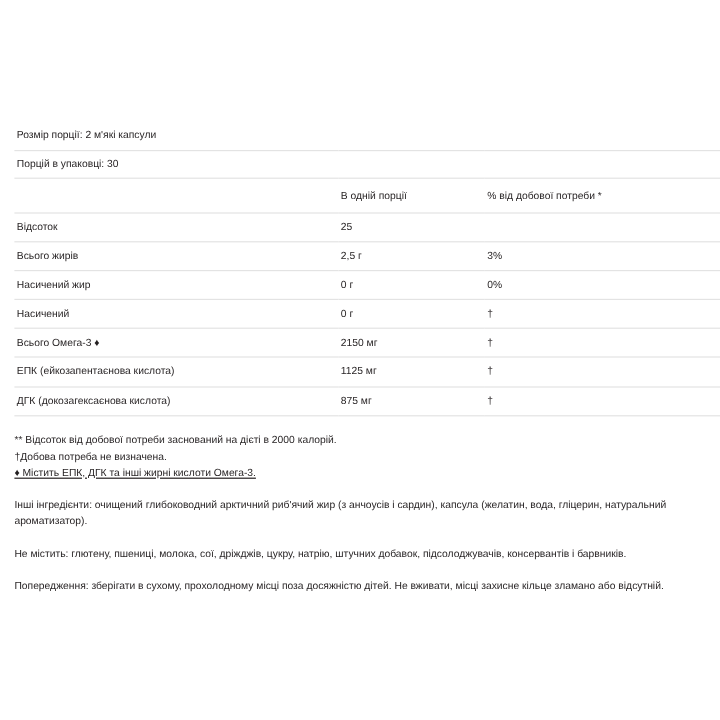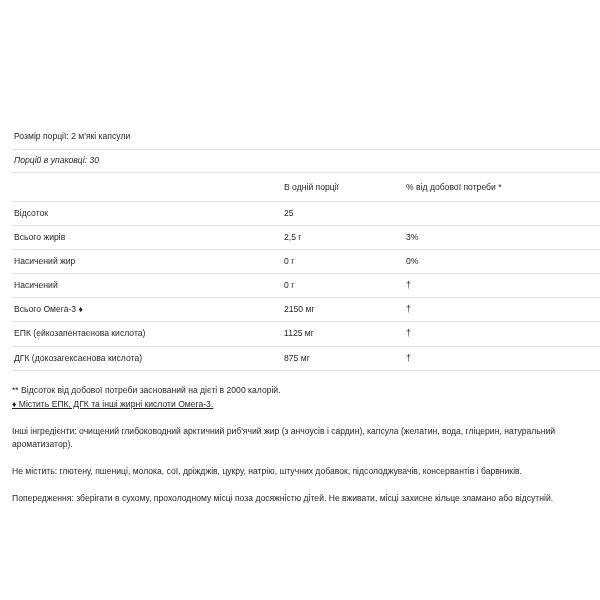--- a/index.html
+++ b/index.html
@@ -13,21 +13,20 @@
     font-family: "Liberation Sans", sans-serif;
     color: #231f20;
     -webkit-font-smoothing: antialiased;
   }
   .page {
     position: relative;
     width: 600px;
     height: 520px;
     box-sizing: border-box;
     padding: 104px 12px 0 12px;
-    margin-top: 24px;
   }
   .facts {
     width: 100%;
     border-collapse: collapse;
     table-layout: fixed;
   }
   .facts td {
     font-size: 8.6px;
     line-height: 1.3;
     padding: 6px 2px 6px 2px;
@@ -38,21 +37,20 @@
   .col-amt   { width: 118px; }
   .col-dv    { width: 192px; }
 
   .serving-row td {
     padding-top: 3px;
     padding-bottom: 7px;
   }
   .serving-row2 td {
     padding-top: 5px;
     padding-bottom: 6px;
-    font-style: italic;
   }
   .head-row td {
     padding-top: 9px;
     padding-bottom: 7px;
   }
   .nutrient-name { white-space: nowrap; }
 
   .notes {
     margin-top: 13px;
     font-size: 8.6px;
@@ -127,20 +125,21 @@
       <tr>
         <td class="col-name nutrient-name">ДГК (докозагексаєнова кислота)</td>
         <td class="col-amt">875 мг</td>
         <td class="col-dv">†</td>
       </tr>
     </tbody>
   </table>
 
   <div class="notes">
     <p>** Відсоток від добової потреби заснований на дієті в 2000 калорій.</p>
+    <p>†Добова потреба не визначена.</p>
     <p class="diamond">♦ Містить ЕПК, ДГК та інші жирні кислоти Омега-3.</p>
   </div>
 
 
   <div class="block">Інші інгредієнти: очищений глибоководний арктичний риб'ячий жир (з анчоусів і сардин), капсула (желатин, вода, гліцерин, натуральний ароматизатор).</div>
 
   <div class="block">Не містить: глютену, пшениці, молока, сої, дріжджів, цукру, натрію, штучних добавок, підсолоджувачів, консервантів і барвників.</div>
 
   <div class="block">Попередження: зберігати в сухому, прохолодному місці поза досяжністю дітей. Не вживати, місці захисне кільце зламано або відсутній.</div>
 

